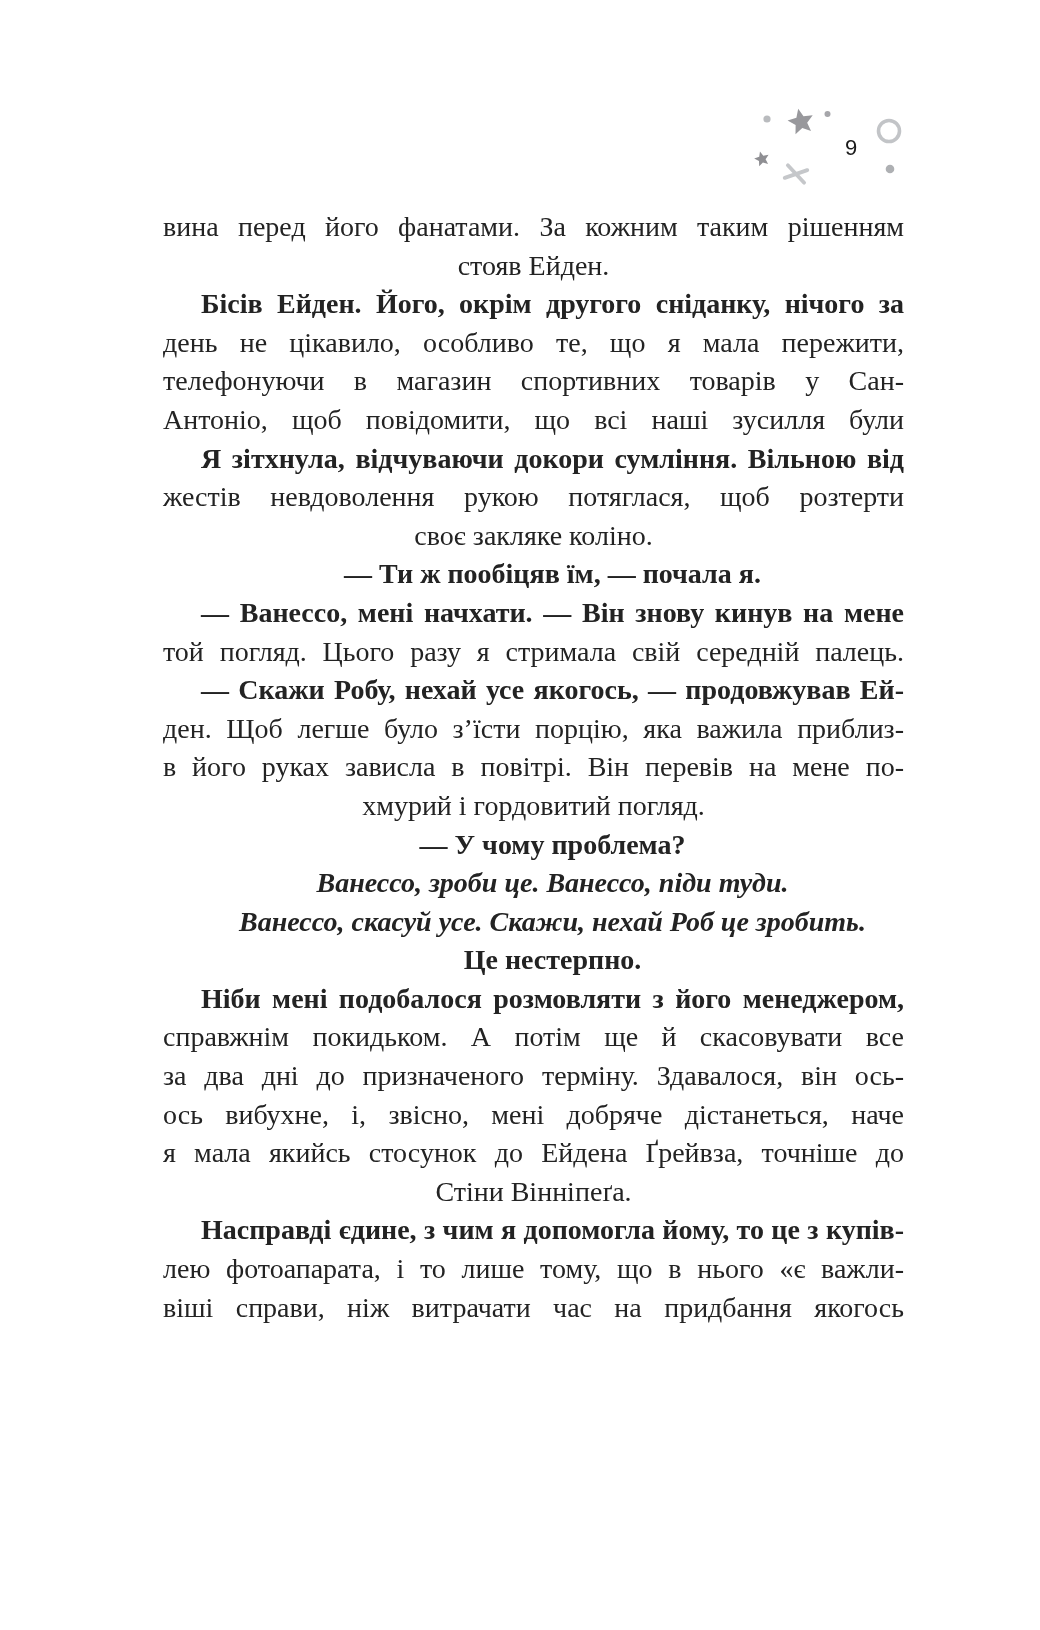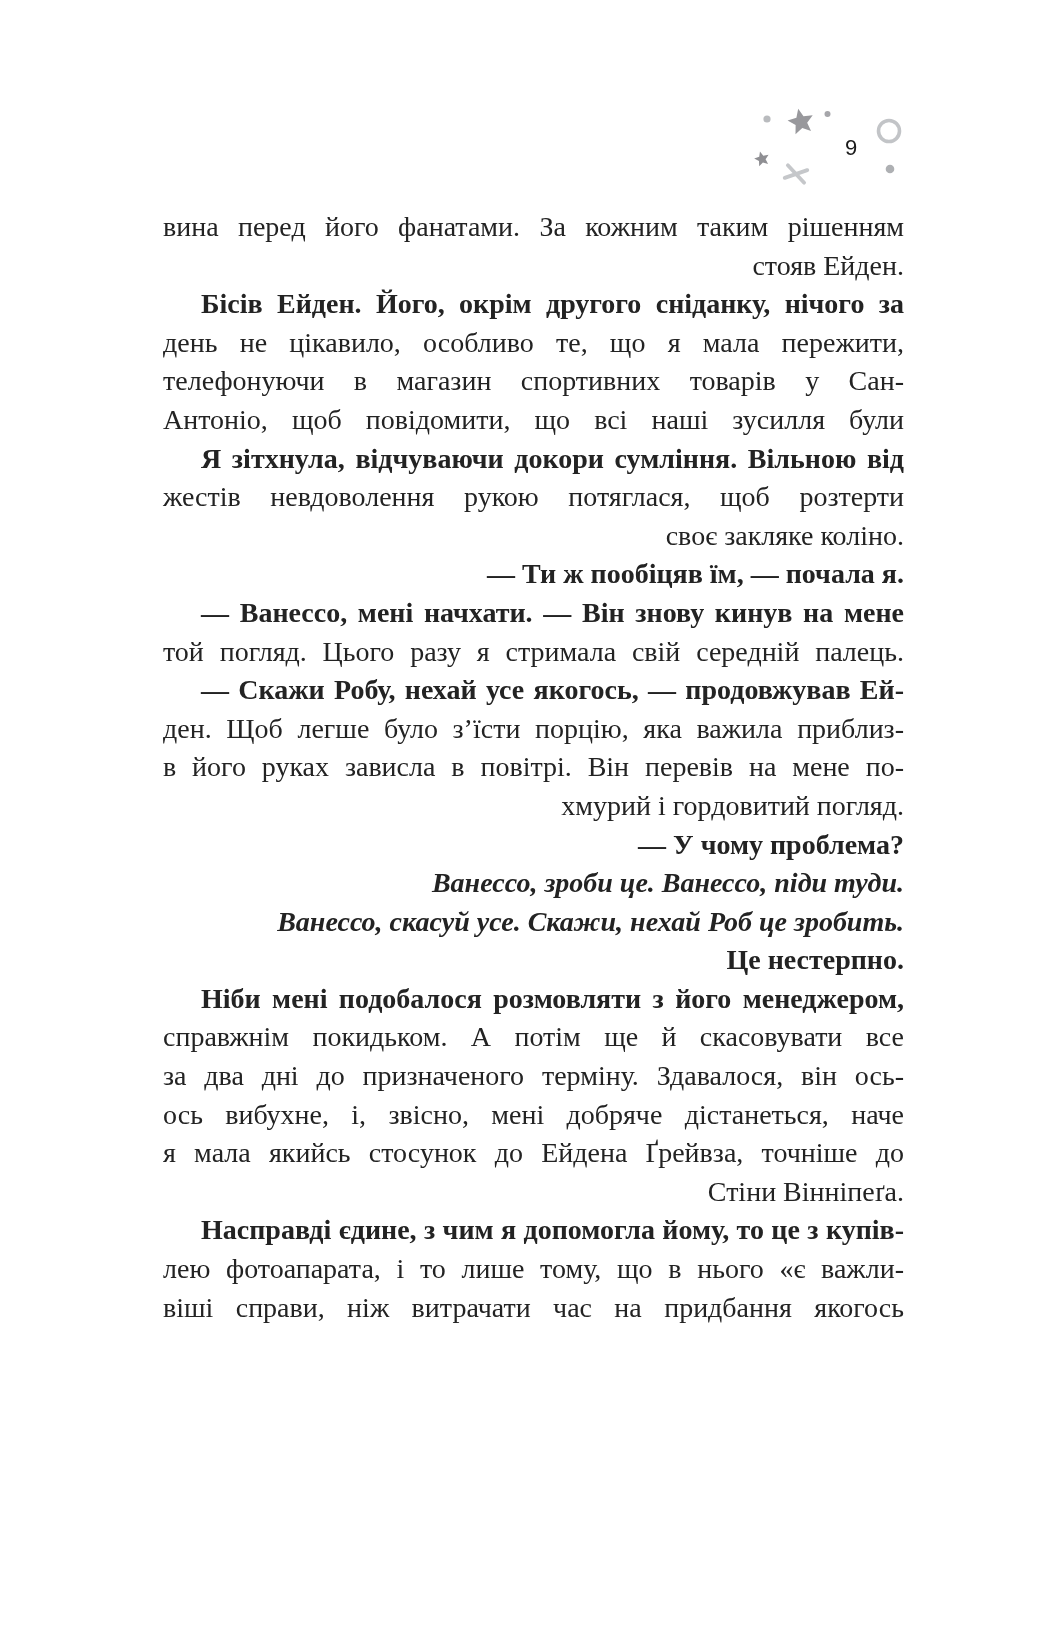--- a/index.html
+++ b/index.html
@@ -13,21 +13,21 @@
   .ornaments{position:absolute;left:740px;top:95px;}
   .pagenum{
     position:absolute;left:834px;top:135px;width:34px;
     text-align:center;
     font-family:"Liberation Sans","DejaVu Sans",sans-serif;
     font-size:22px;line-height:26px;color:#1a1a1a;
   }
   .col{position:absolute;left:119px;top:208px;width:741px;margin-left:44px;}
   .ln{
     font-size:28px;line-height:38.6px;color:#232323;
-    text-align:right;white-space:normal;
+    text-align:center;white-space:normal;
   }
   .ln.j{text-align:justify;text-align-last:justify;}
   .ln.ind{padding-left:38px;font-weight:bold;}
   .it{font-style:italic;}
 </style>
 </head>
 <body>
 
 <svg class="ornaments" width="180" height="95" viewBox="740 95 180 95" xmlns="http://www.w3.org/2000/svg">
   <circle cx="767" cy="119" r="3.6" fill="#b9bbbe"></circle>

